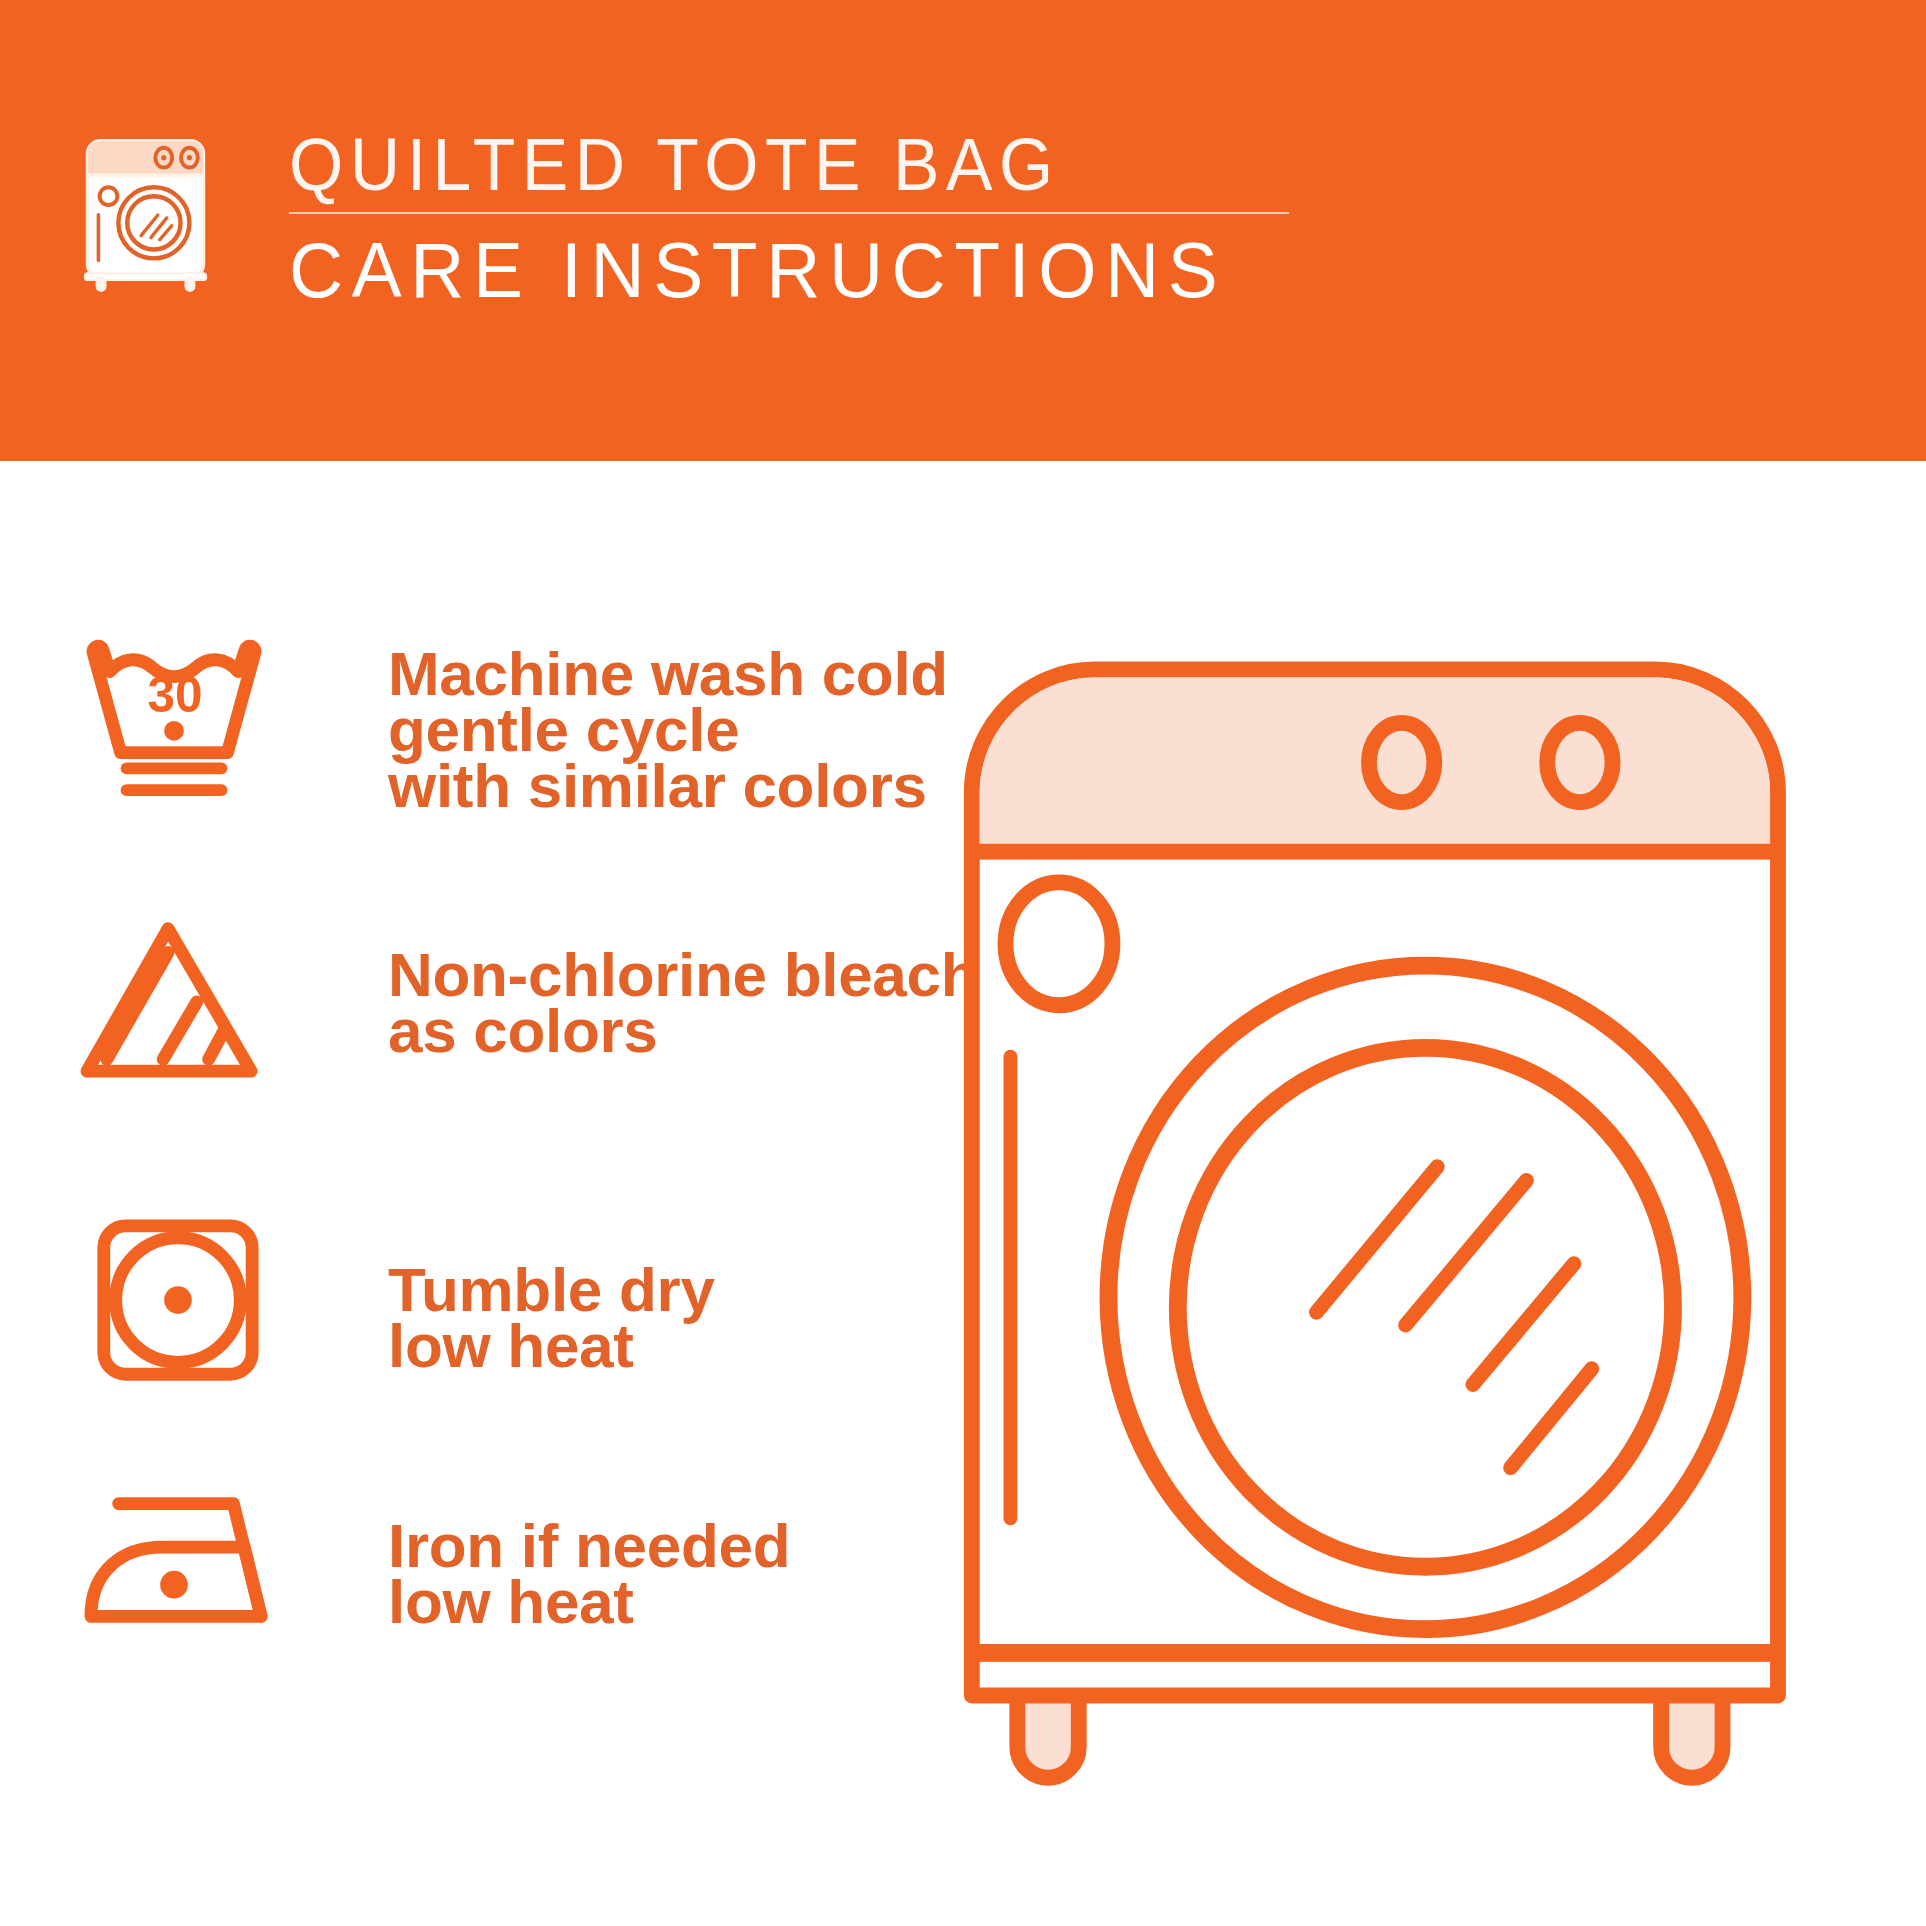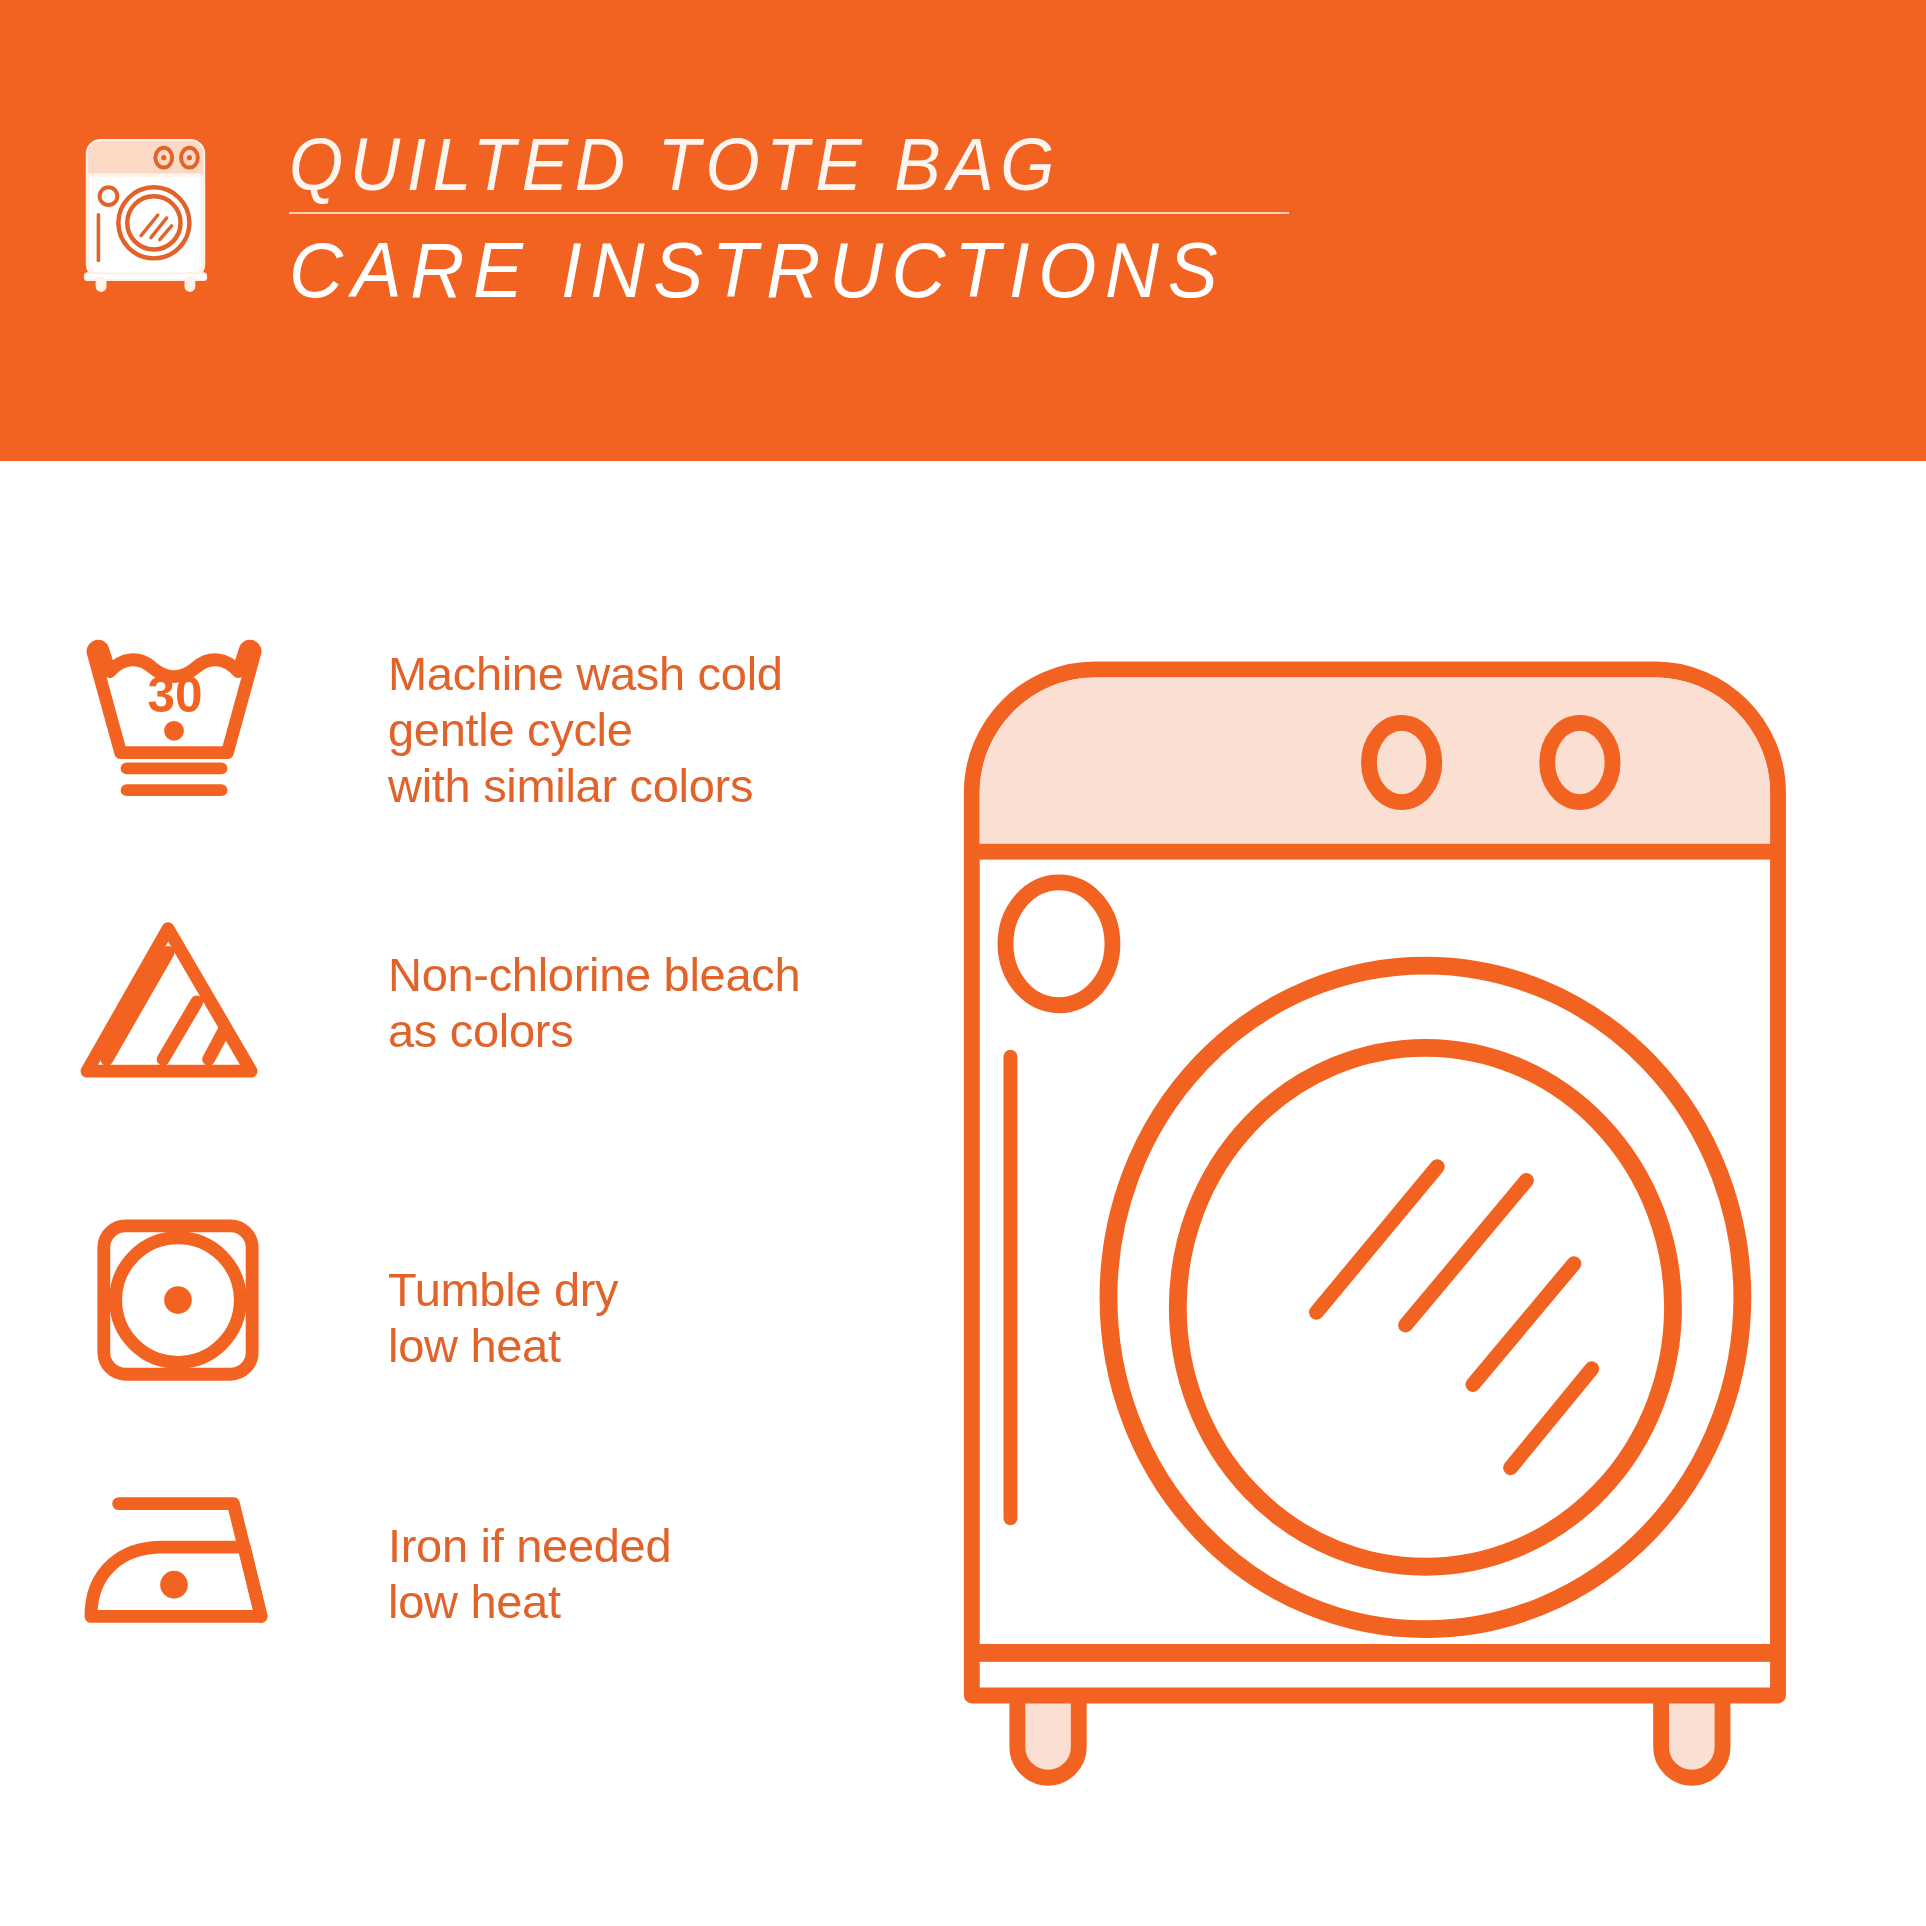--- a/index.html
+++ b/index.html
@@ -19,21 +19,20 @@
   }
 
   
   #header-band {
     position: absolute;
     left: 0;
     top: 0;
     width: 1927px;
     height: 461px;
     background: #F26322;
-    font-style: italic;
   }
   #header-inner {
     position: absolute;
     left: 69px;
     top: 124px;
     width: 1238px;
     height: 213px;
   }
   #header-logo {
     position: absolute;
@@ -94,23 +93,23 @@
   }
   .care-icon {
     position: absolute;
     left: 77px;
     top: 0;
   }
   .care-text {
     position: absolute;
     left: 388px;
     color: #E1632A;
-    font-size: 47px;
+    font-size: 62px;
     line-height: 56px;
-    font-weight: 400;
+    font-weight: 700;
     letter-spacing: -0.3px;
     font-family: "Liberation Sans", sans-serif;
   }
   .care-text .ln { display: block; white-space: nowrap; }
 
   #row-wash   { top: 182px; }
   #row-bleach { top: 463px; }
   #row-dry    { top: 768px; }
   #row-iron   { top: 1022px; }
 

